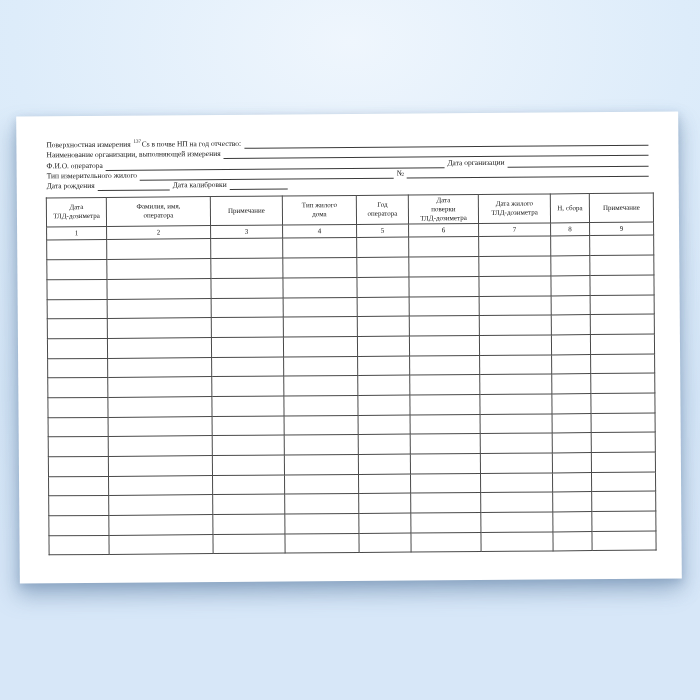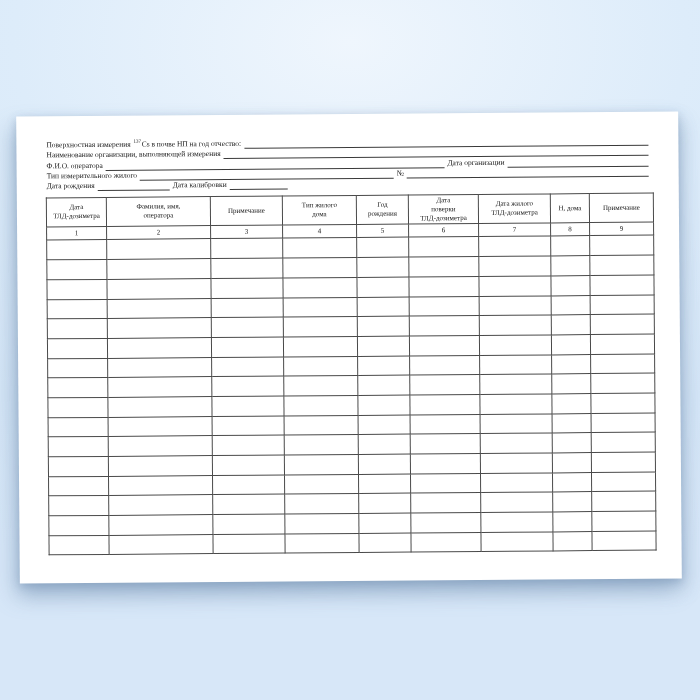--- a/index.html
+++ b/index.html
@@ -99,27 +99,27 @@
       <thead>
         <tr class="labels">
           <th>Дата
 ТЛД-дозиметра</th>
           <th>Фамилия, имя,
 оператора</th>
           <th>Примечание</th>
           <th>Тип жилого
 дома</th>
           <th>Год
-рождения</th>
+оператора</th>
           <th>Дата
 поверки
 ТЛД-дозиметра</th>
           <th>Дата жилого
 ТЛД-дозиметра</th>
-          <th>Н, дома</th>
+          <th>Н, сбора</th>
           <th>Примечание</th>
         </tr>
         <tr class="nums">
           <td>1</td>
           <td>2</td>
           <td>3</td>
           <td>4</td>
           <td>5</td>
           <td>6</td>
           <td>7</td>

